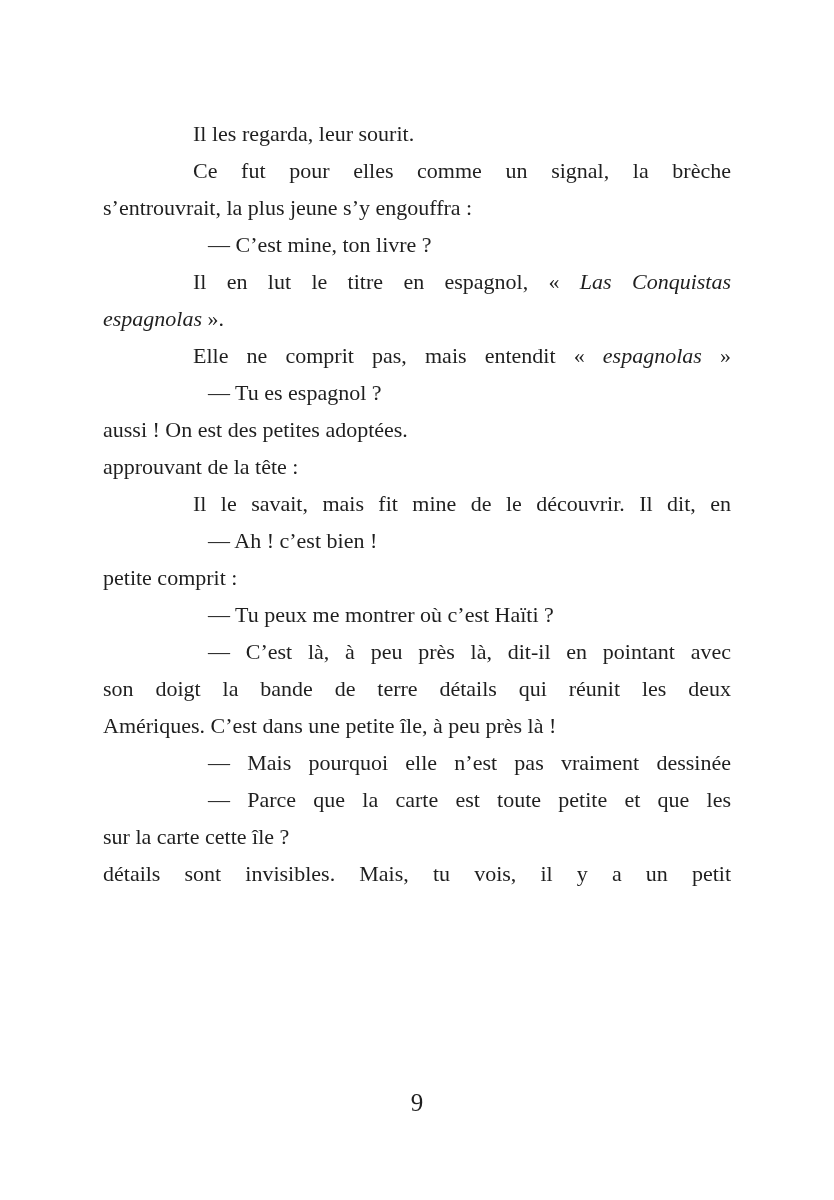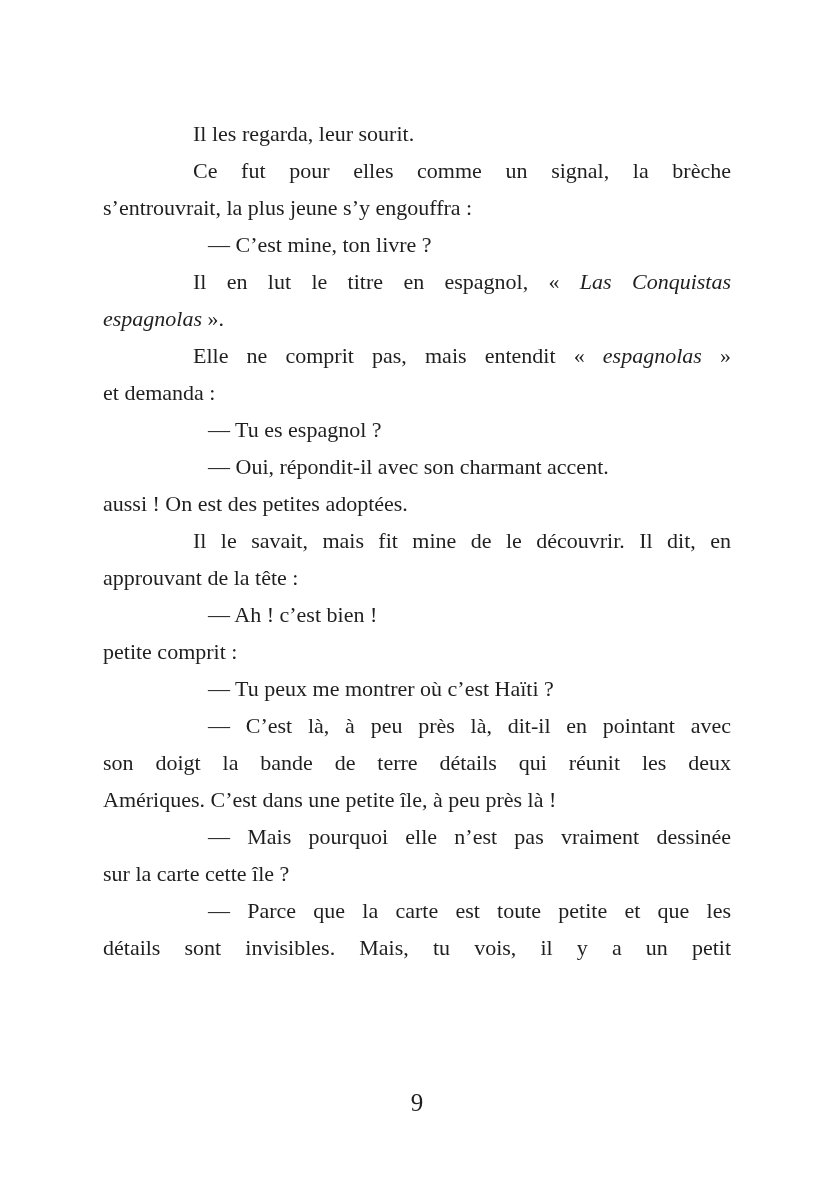--- a/index.html
+++ b/index.html
@@ -58,31 +58,29 @@
 
 <div class="page">
   <div class="text-block">
       <div class="line first narration"><span>Il les regarda, leur sourit.</span></div>
       <div class="line just first narration"><span>Ce fut pour elles comme un signal, la brèche</span></div>
       <div class="line"><span>s’entrouvrait, la plus jeune s’y engouffra :</span></div>
       <div class="line first dialogue"><span>— C’est mine, ton livre ?</span></div>
       <div class="line just first narration"><span>Il en lut le titre en espagnol, « </span><span class="italic">Las Conquistas</span></div>
       <div class="line"><span class="italic">espagnolas</span><span> ».</span></div>
       <div class="line just first narration"><span>Elle ne comprit pas, mais entendit « </span><span class="italic">espagnolas</span><span> »</span></div>
-      <div class="line"><span>et demanda :</span></div>
       <div class="line first dialogue"><span>— Tu es espagnol ?</span></div>
-      <div class="line first dialogue"><span>— Oui, répondit-il avec son charmant accent.</span></div>
       <div class="line"><span>aussi ! On est des petites adoptées.</span></div>
+      <div class="line"><span>approuvant de la tête :</span></div>
       <div class="line just first narration"><span>Il le savait, mais fit mine de le découvrir. Il dit, en</span></div>
-      <div class="line"><span>approuvant de la tête :</span></div>
       <div class="line first dialogue"><span>— Ah ! c’est bien !</span></div>
       <div class="line"><span>petite comprit :</span></div>
       <div class="line first dialogue"><span>— Tu peux me montrer où c’est Haïti ?</span></div>
       <div class="line just first dialogue"><span>— C’est là, à peu près là, dit-il en pointant avec</span></div>
       <div class="line just"><span>son doigt la bande de terre détails qui réunit les deux</span></div>
       <div class="line"><span>Amériques. C’est dans une petite île, à peu près là !</span></div>
       <div class="line just first dialogue"><span>— Mais pourquoi elle n’est pas vraiment dessinée</span></div>
+      <div class="line just first dialogue"><span>— Parce que la carte est toute petite et que les</span></div>
       <div class="line"><span>sur la carte cette île ?</span></div>
-      <div class="line just first dialogue"><span>— Parce que la carte est toute petite et que les</span></div>
       <div class="line just"><span>détails sont invisibles. Mais, tu vois, il y a un petit</span></div>
     </div>
   <div class="page-number">9</div>
 </div>
 
 </body></html>

